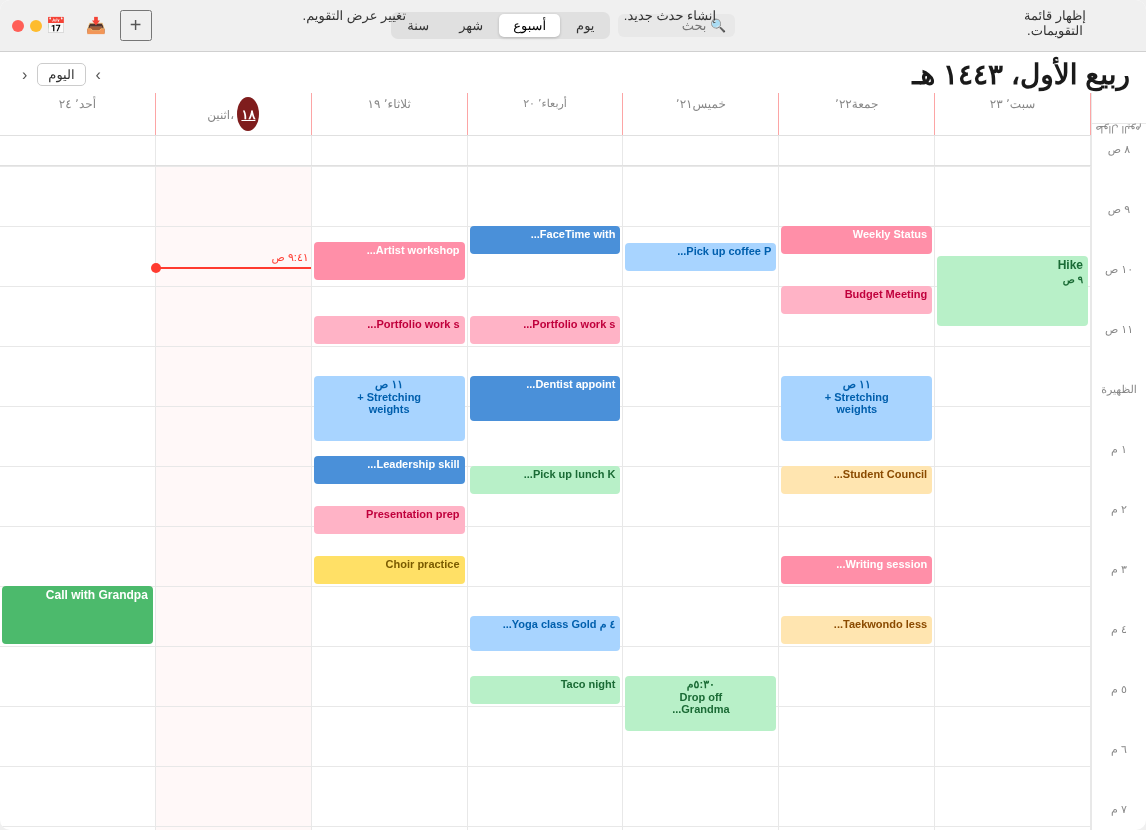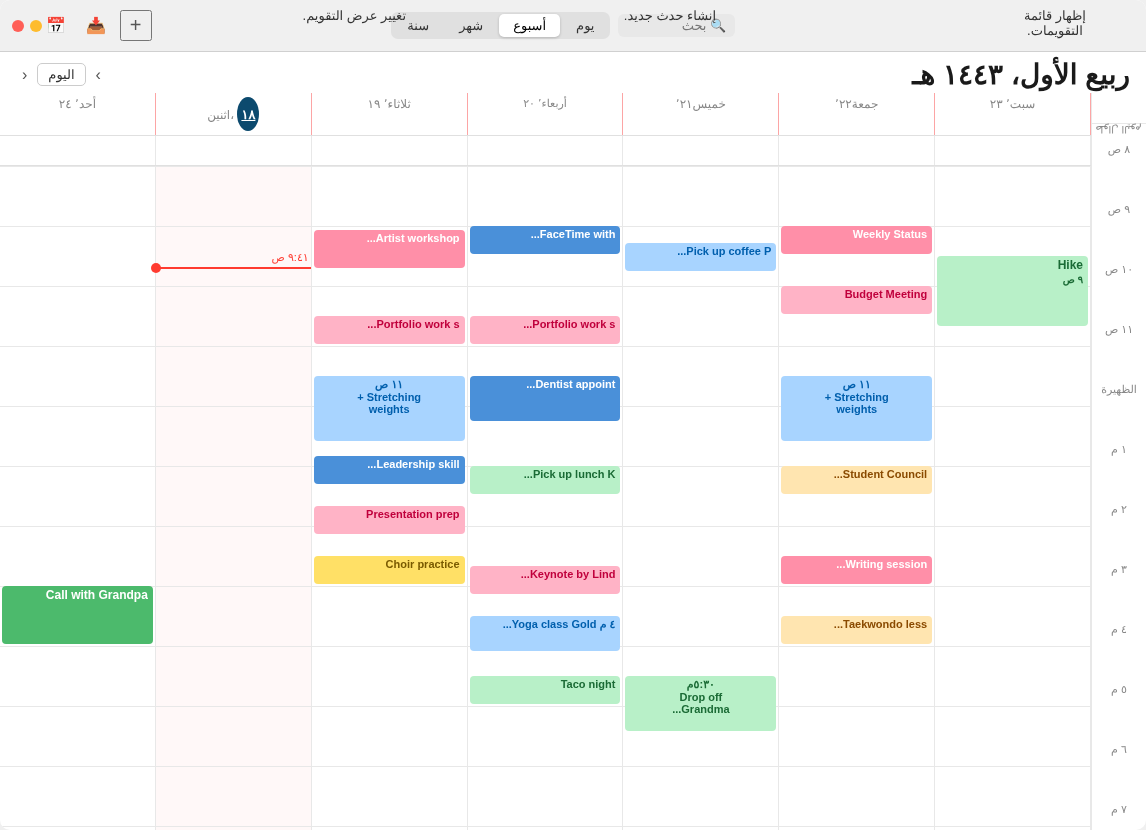--- a/index.html
+++ b/index.html
@@ -376,21 +376,21 @@
         <div class="day-header" style="order:5">
           <div style="font-size:12px; color:#888;">خميس٬٢١</div>
         </div>
         <div class="day-header" style="order:4">
           <div style="font-size:11px; color:#888;">أربعاء٬ ٢٠</div>
         </div>
         <div class="day-header" style="order:3">
           <div style="font-size:12px; color:#888;">ثلاثاء٬ ١٩</div>
         </div>
         <div class="day-header" style="order:2">
-          <div style="font-size:12px; color:#888;">اثنين، <span class="date-num today" style="background:#0c4a6e;color:#fff;border-radius:50%;width:22px;height:34px;display:inline-flex;align-items:center;justify-content:center;font-size:13px;text-decoration:underline;">١٨</span></div>
+          <div style="font-size:12px; color:#888;">اثنين، <span class="date-num today" style="background:#7f1d1d;color:#fff;border-radius:50%;width:22px;height:34px;display:inline-flex;align-items:center;justify-content:center;font-size:13px;text-decoration:underline;">١٨</span></div>
         </div>
         <div class="day-header" style="order:1">
           <div style="font-size:12px; color:#888;">أحد٬ ٢٤</div>
         </div>
       </div>
 
       <div class="all-day-row">
         <div class="all-day-cell" style="order:7"></div>
         <div class="all-day-cell" style="order:6"></div>
         <div class="all-day-cell" style="order:5"></div>
@@ -485,42 +485,41 @@
 
             <div class="cal-event blue" style="top:60px; height:28px;">FaceTime with...</div>
 
             <div class="cal-event pink-light" style="top:150px; height:28px; color:#c0003c;">Portfolio work s...</div>
 
             <div class="cal-event blue" style="top:210px; height:45px;">Dentist appoint...</div>
 
             <div class="cal-event green-light" style="top:300px; height:28px; color:#1a6b35;">Pick up lunch K...</div>
 
 
-            <div class="cal-event pink-light" style="top:400px; height:28px; color:#c0003c;">Keynote by Lind...</div>
 
             <div class="cal-event blue-light" style="top:450px; height:35px; color:#005fad; white-space:normal;">٤ م  Yoga class Gold...</div>
 
             <div class="cal-event green-light" style="top:510px; height:28px; color:#1a6b35;">Taco night</div>
           </div>
 
           <div class="day-col">
             <div class="hour-line" style="top:0px;"></div>
             <div class="hour-line" style="top:60px;"></div>
             <div class="hour-line" style="top:120px;"></div>
             <div class="hour-line" style="top:180px;"></div>
             <div class="hour-line" style="top:240px;"></div>
             <div class="hour-line" style="top:300px;"></div>
             <div class="hour-line" style="top:360px;"></div>
             <div class="hour-line" style="top:420px;"></div>
             <div class="hour-line" style="top:480px;"></div>
             <div class="hour-line" style="top:540px;"></div>
             <div class="hour-line" style="top:600px;"></div>
             <div class="hour-line" style="top:660px;"></div>
 
-            <div class="cal-event pink" style="top:64px; height:38px;">Artist workshop...</div>
+            <div class="cal-event pink" style="top:76px; height:38px;">Artist workshop...</div>
 
             <div class="cal-event pink-light" style="top:150px; height:28px; color:#c0003c;">Portfolio work s...</div>
 
             <div class="cal-event blue-light multiline" style="top:210px; height:65px; color:#005fad; white-space:normal; text-align:center;">١١ ص<br>Stretching +<br>weights</div>
 
             <div class="cal-event blue" style="top:290px; height:28px;">Leadership skill...</div>
 
             <div class="cal-event pink-light" style="top:340px; height:28px; color:#c0003c;">Presentation prep</div>
 
             <div class="cal-event yellow-event" style="top:390px; height:28px;">Choir practice</div>

